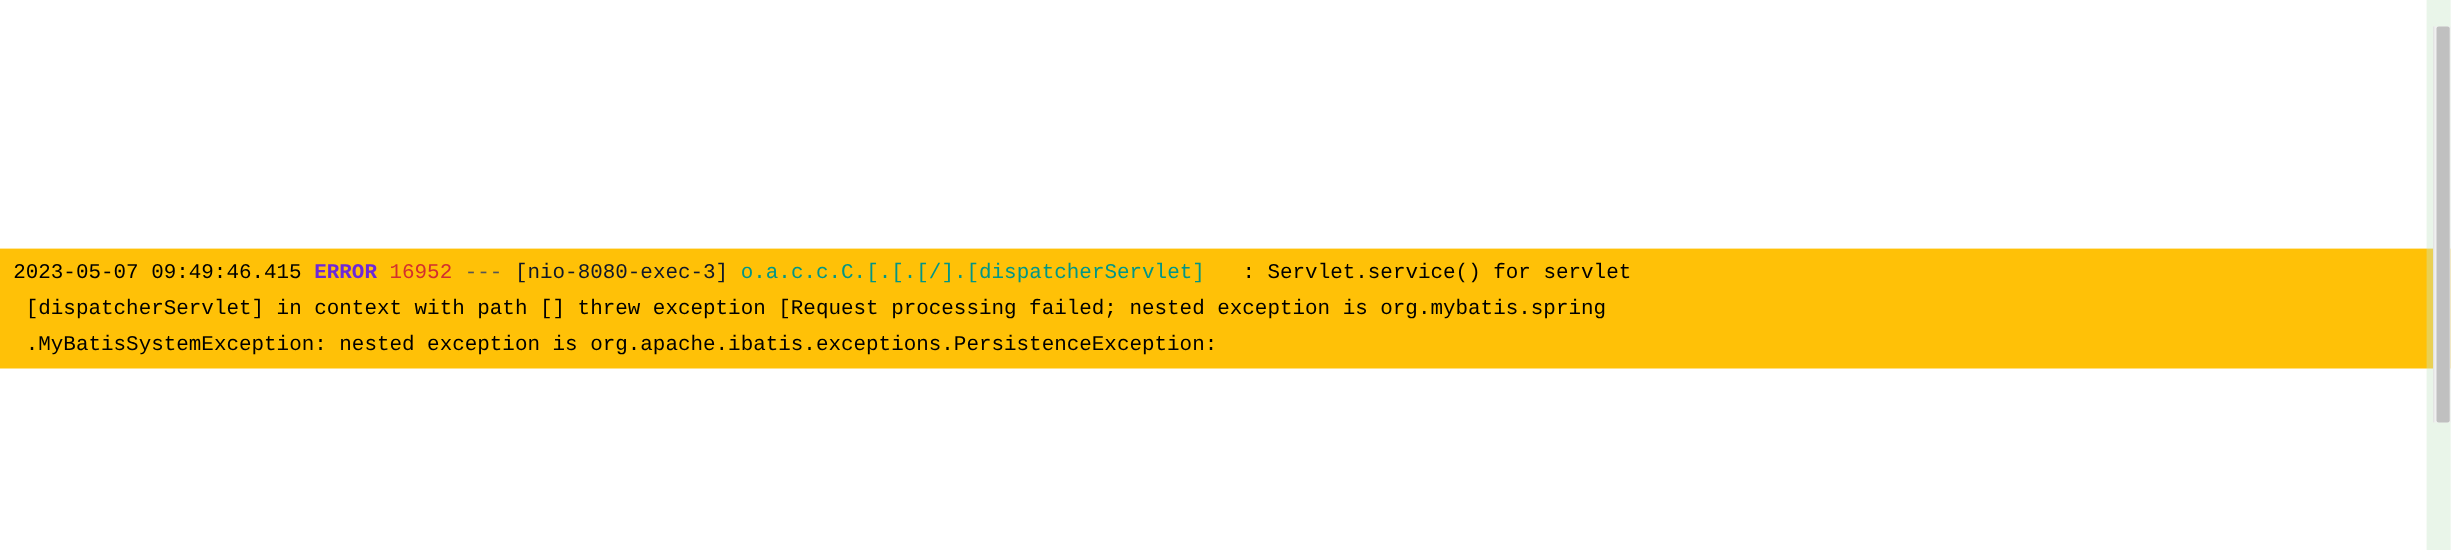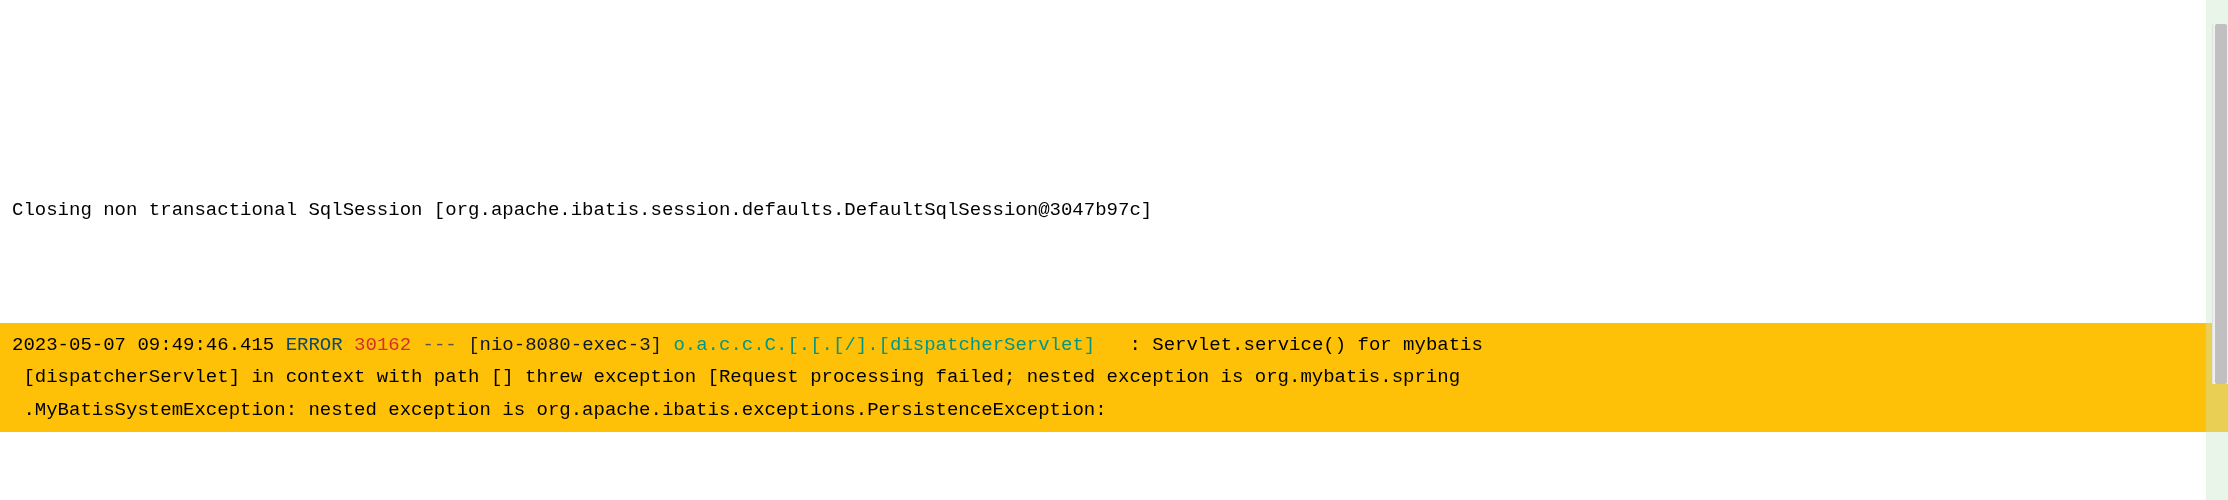--- a/index.html
+++ b/index.html
@@ -28,22 +28,22 @@
     }
     .highlighted-block {
       background-color: #FFC107;
       padding: 6px 12px;
       color: #000;
     }
     .timestamp {
       color: #000;
     }
     .level-error {
-      color: #0c4a6e;
-      font-weight: normal;
+      color: #6d28d9;
+      font-weight: bold;
       text-align: center;
     }
     .pid {
       color: #D32F2F;
     }
     .separator {
       color: #555;
     }
     .thread {
       color: #0f172a;
@@ -82,23 +82,22 @@
       background: #c8e6c9;
       opacity: 0.4;
     }
   </style>
 </head>
 <body>
 
 
 
 <div class="log-container">
-  <div class="log-line-truncated">Closing non transactional SqlSession [org.apache.ibatis.session.defaults.DefaultSqlSession@3047b97c]</div>
   
-  <div class="highlighted-block"><span class="timestamp">2023-05-07 09:49:46.415</span> <span class="level-error">ERROR</span> <span class="pid">30162</span> <span class="separator">---</span> <span class="thread">[nio-8080-exec-3]</span> <span class="logger">o.a.c.c.C.[.[.[/].[dispatcherServlet]</span><span class="message">   : </span><span class="message">Servlet.service() for mybatis</span>
+  <div class="highlighted-block"><span class="timestamp">2023-05-07 09:49:46.415</span> <span class="level-error">ERROR</span> <span class="pid">16952</span> <span class="separator">---</span> <span class="thread">[nio-8080-exec-3]</span> <span class="logger">o.a.c.c.C.[.[.[/].[dispatcherServlet]</span><span class="message">   : </span><span class="message">Servlet.service() for servlet</span>
 <span class="message"> [dispatcherServlet] in context with path [] threw exception [Request processing failed; nested exception is org.mybatis.spring</span>
 <span class="message"> .MyBatisSystemException: nested exception is org.apache.ibatis.exceptions.PersistenceException: </span></div>
 
   
   
   
   
   
   
 </div>

